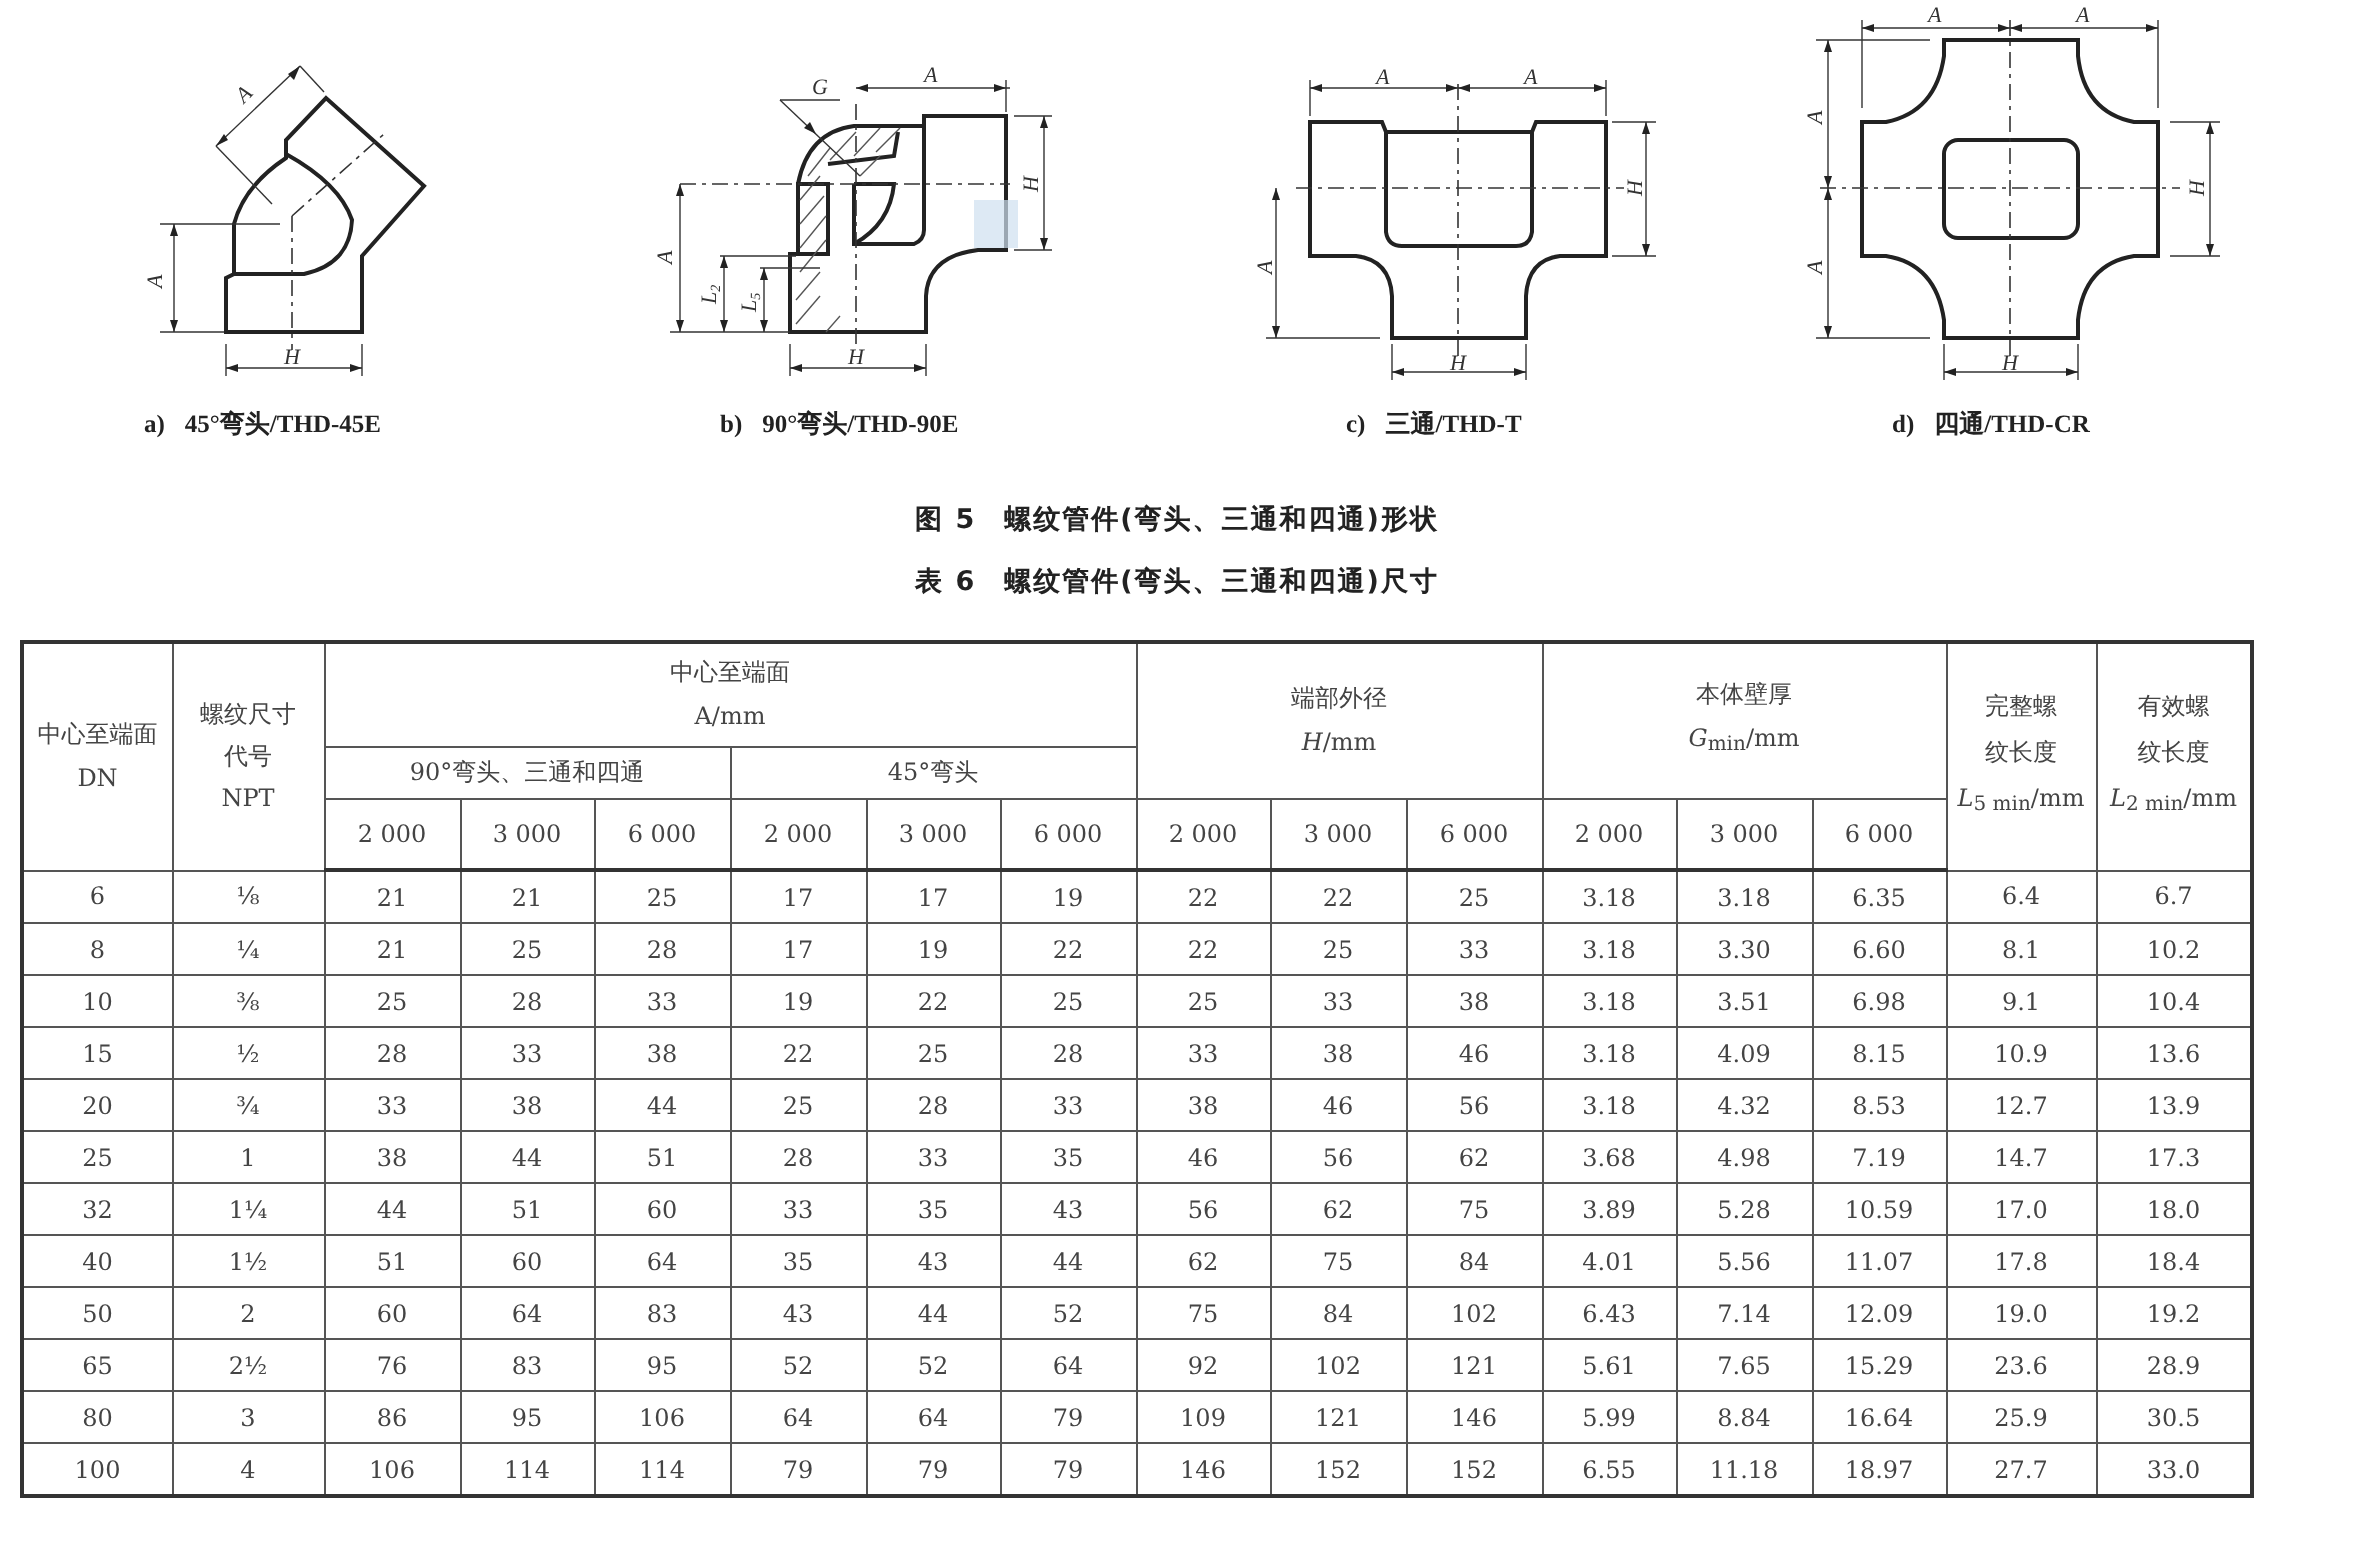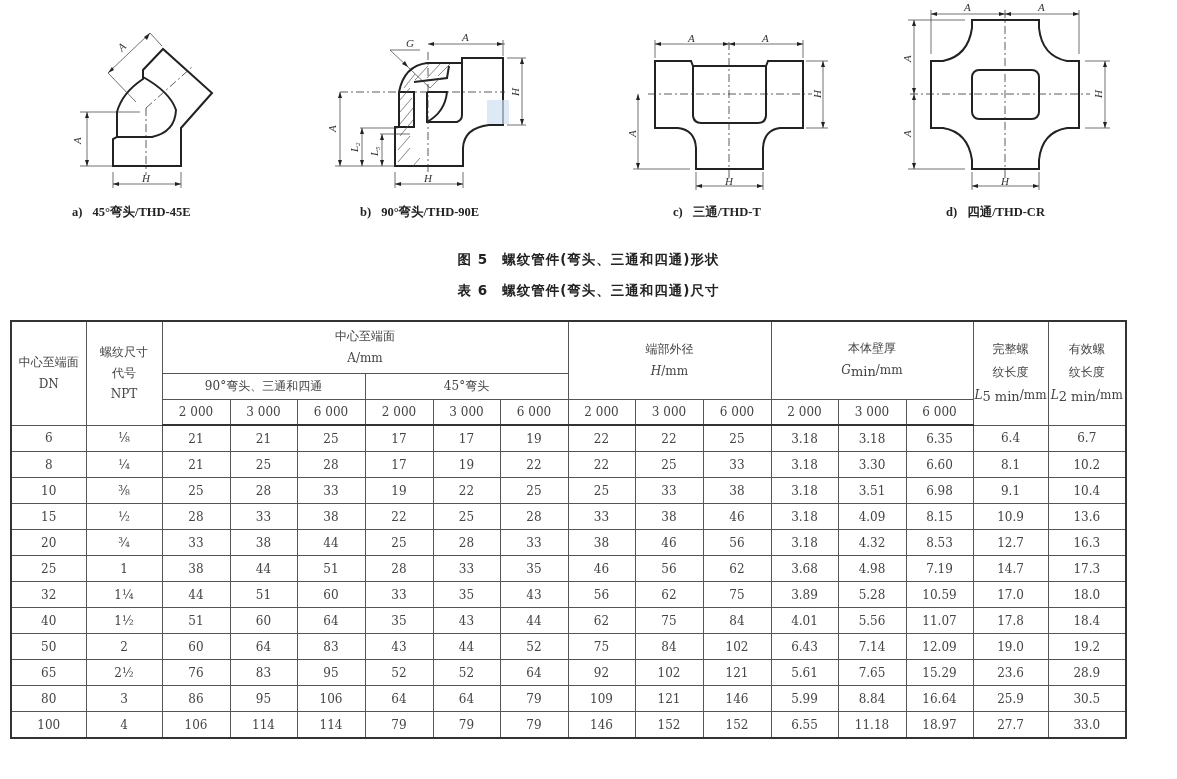--- a/index.html
+++ b/index.html
@@ -9,21 +9,21 @@
   .fig-cap { position: absolute; font-family: "Liberation Serif", "DejaVu Serif", serif; font-weight: bold; font-size: 12.5px; color: #222; white-space: nowrap; }
   .fig-cap .lbl { margin-right: 10px; }
   .caption { position: absolute; left: 0; width: 1177px; text-align: center; font-family: "DejaVu Sans", "Liberation Sans", sans-serif; font-weight: bold; font-size: 13.5px; letter-spacing: 1px; color: #222; }
   .caption .num { margin-right: 14px; }
   table.spec { position: absolute; left: 10px; top: 320px; border-collapse: collapse; font-family: "DejaVu Serif", "Liberation Serif", serif; font-size: 12px; color: #444; }
   table.spec { border: 2px solid #333; }
   table.spec td, table.spec th { border: 1px solid #555; text-align: center; padding: 0; font-weight: normal; }
   table.spec thead tr.h3 th { border-bottom: 2px solid #333; }
   table.spec tbody td { height: 25px; }
   .hdr-multi { line-height: 22px; }
-  .sub { font-size: 13px; vertical-align: -2px; }
+  .sub { font-size: 10px; vertical-align: -2px; }
   .it { font-style: italic; }
   .side-code { position: absolute; left: 1148px; top: 620px; transform: rotate(90deg); transform-origin: left top; font-family: "Liberation Sans", "DejaVu Sans", sans-serif; font-size: 14px; color: #111; white-space: nowrap; width: 0; }
   .side-code span { position: absolute; left: 0; top: -26px; white-space: nowrap; }
 </style>
 </head>
 <body>
 
 <div class="fig" style="left:0; width:300px;">
   <svg width="300" height="200">
     <g fill="none" stroke="#222" stroke-width="2">
@@ -297,21 +297,21 @@
       <th rowspan="3" style="line-height:23px;">
         <div>有效螺</div>
         <div>纹长度</div>
         <div><span class="it">L</span><span class="sub">2 min</span><span>/mm</span></div>
       </th>
     </tr>
     <tr style="height:26px;">
       <th colspan="3">90°弯头、三通和四通</th>
       <th colspan="3">45°弯头</th>
     </tr>
-    <tr class="h3" style="height:26px;">
+    <tr class="h3" style="height:36px;">
       <th>2 000</th>
       <th>3 000</th>
       <th>6 000</th>
       <th>2 000</th>
       <th>3 000</th>
       <th>6 000</th>
       <th>2 000</th>
       <th>3 000</th>
       <th>6 000</th>
       <th>2 000</th>
@@ -401,21 +401,21 @@
         <td>25</td>
         <td>28</td>
         <td>33</td>
         <td>38</td>
         <td>46</td>
         <td>56</td>
         <td>3.18</td>
         <td>4.32</td>
         <td>8.53</td>
         <td>12.7</td>
-        <td>16.3</td>
+        <td>13.9</td>
       </tr>
       <tr>
         <td>25</td>
         <td>1</td>
         <td>38</td>
         <td>44</td>
         <td>51</td>
         <td>28</td>
         <td>33</td>
         <td>35</td>

